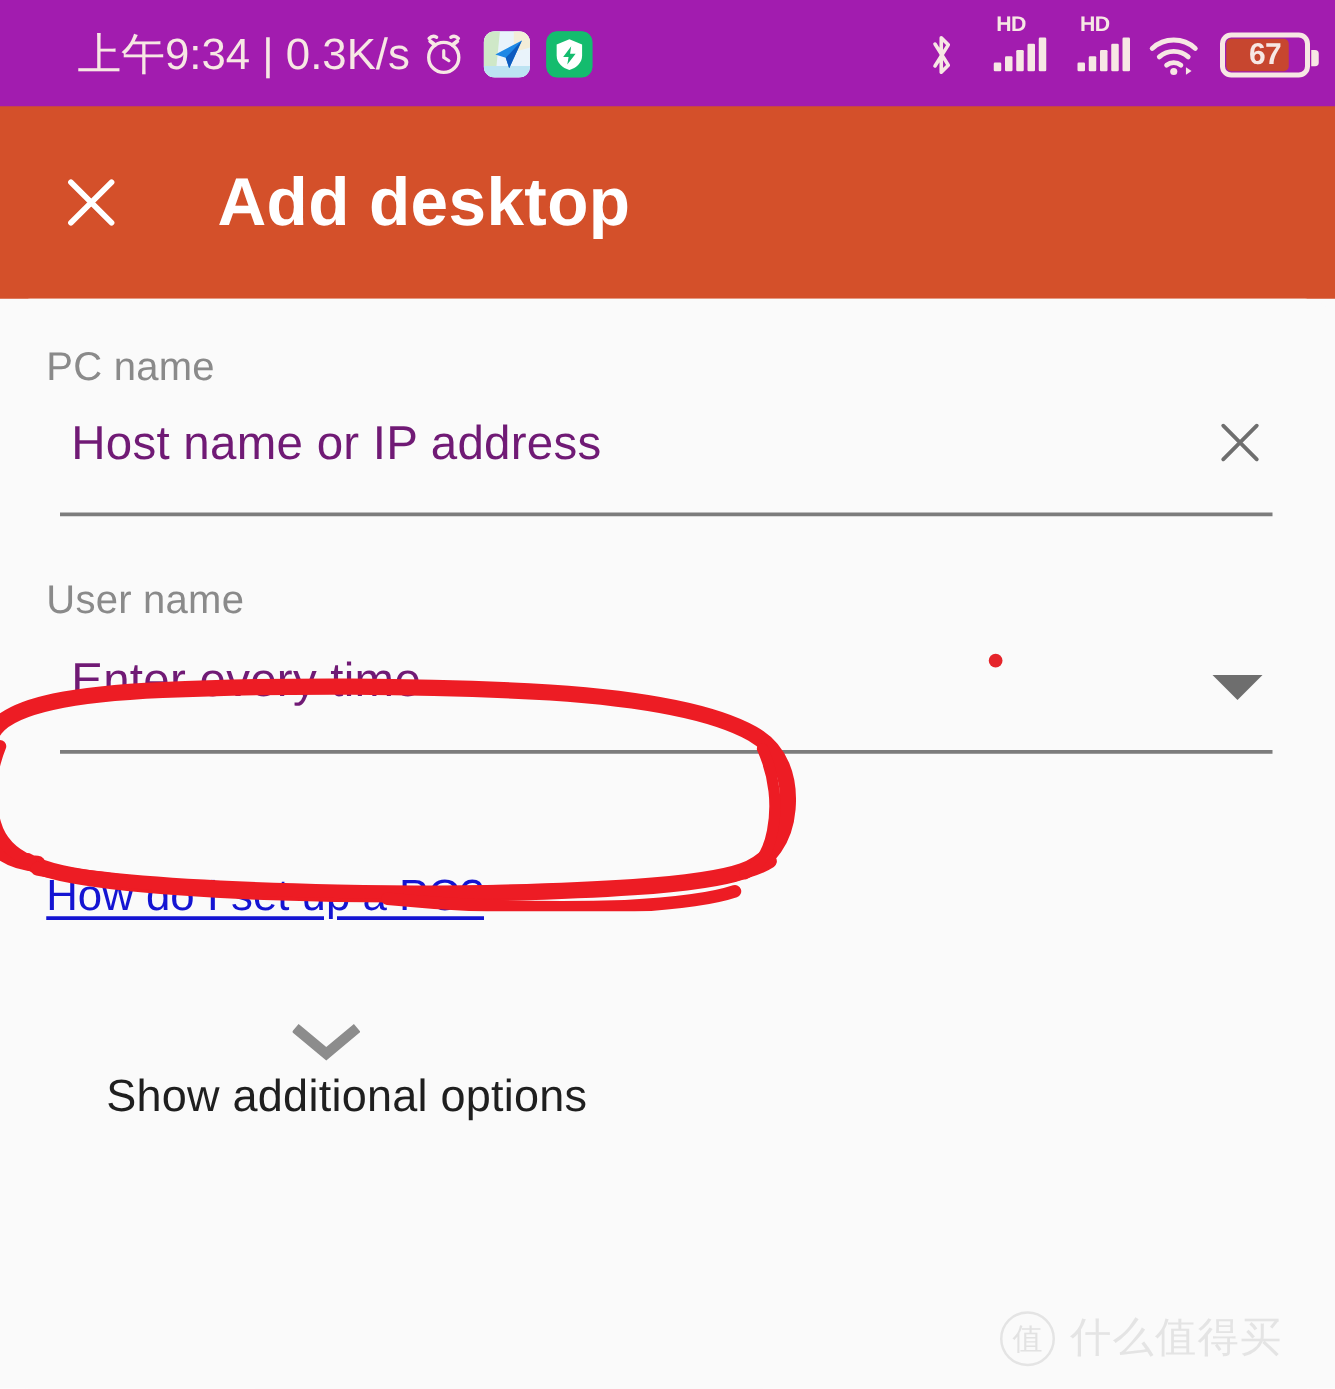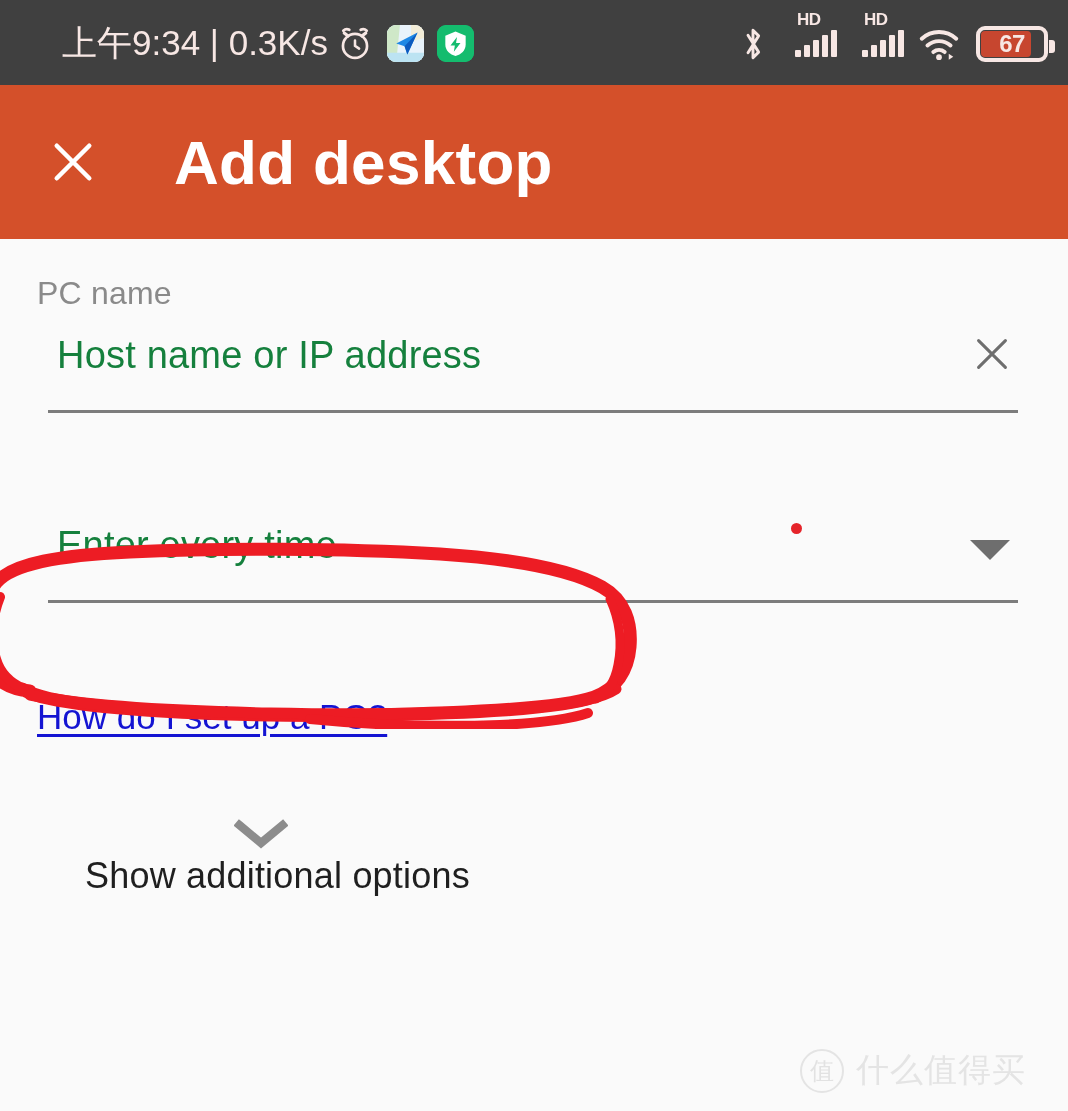--- a/index.html
+++ b/index.html
@@ -17,21 +17,21 @@
     overflow: hidden;
     background: #FAFAFA;
   }
 
   
   .status-bar {
     position: absolute;
     left: 0; top: 0;
     width: 1068px;
     height: 87px;
-    background: #404040;
+    background: #a21caf;
     display: flex;
     align-items: center;
     justify-content: space-between;
     box-sizing: border-box;
     padding: 0 20px 0 62px;
   }
   .status-left {
     display: flex;
     align-items: center;
     gap: 0px;
@@ -150,21 +150,21 @@
   }
   .appbar-close {
     width: 58px; height: 58px;
     display: flex;
     align-items: center;
     justify-content: center;
     cursor: pointer;
   }
   .appbar-title {
     color: #FFFFFF;
-    font-size: 62px;
+    font-size: 54px;
     font-weight: bold;
     margin-left: 72px;
     letter-spacing: 0.3px;
     white-space: nowrap;
   }
   .appbar-save {
     margin-left: auto;
     color: #FFFFFF;
     font-size: 33px;
     font-weight: bold;
@@ -208,21 +208,21 @@
     width: 970px;
   }
   .row-host { top: 95px; }
   .row-user { top: 285px; }
 
   .input-text {
     position: absolute;
     left: 9px;
     top: 0;
     font-size: 38px;
-    color: #15803d;
+    color: #701a75;
     letter-spacing: 0.2px;
     white-space: nowrap;
   }
   .input-underline {
     position: absolute;
     left: 0;
     top: 76px;
     width: 970px;
     height: 3px;
     background: #7C7C7C;
@@ -419,20 +419,21 @@
     <div class="input-row row-host">
       <div class="input-text">Host name or IP address</div>
       <div class="clear-x">
         <svg width="46" height="46" viewBox="0 0 24 24">
           <path d="M5 5 L19 19 M19 5 L5 19" stroke="#6E6E6E" stroke-width="1.6" stroke-linecap="round"></path>
         </svg>
       </div>
       <div class="input-underline"></div>
     </div>
 
+    <div class="field-label label-username">User name</div>
 
     <div class="input-row row-user">
       <div class="input-text">Enter every time</div>
       <div class="dropdown-caret"></div>
       <div class="input-underline"></div>
     </div>
 
     <div class="help-link">How do I set up a PC?</div>
 
     <div class="additional-row">

